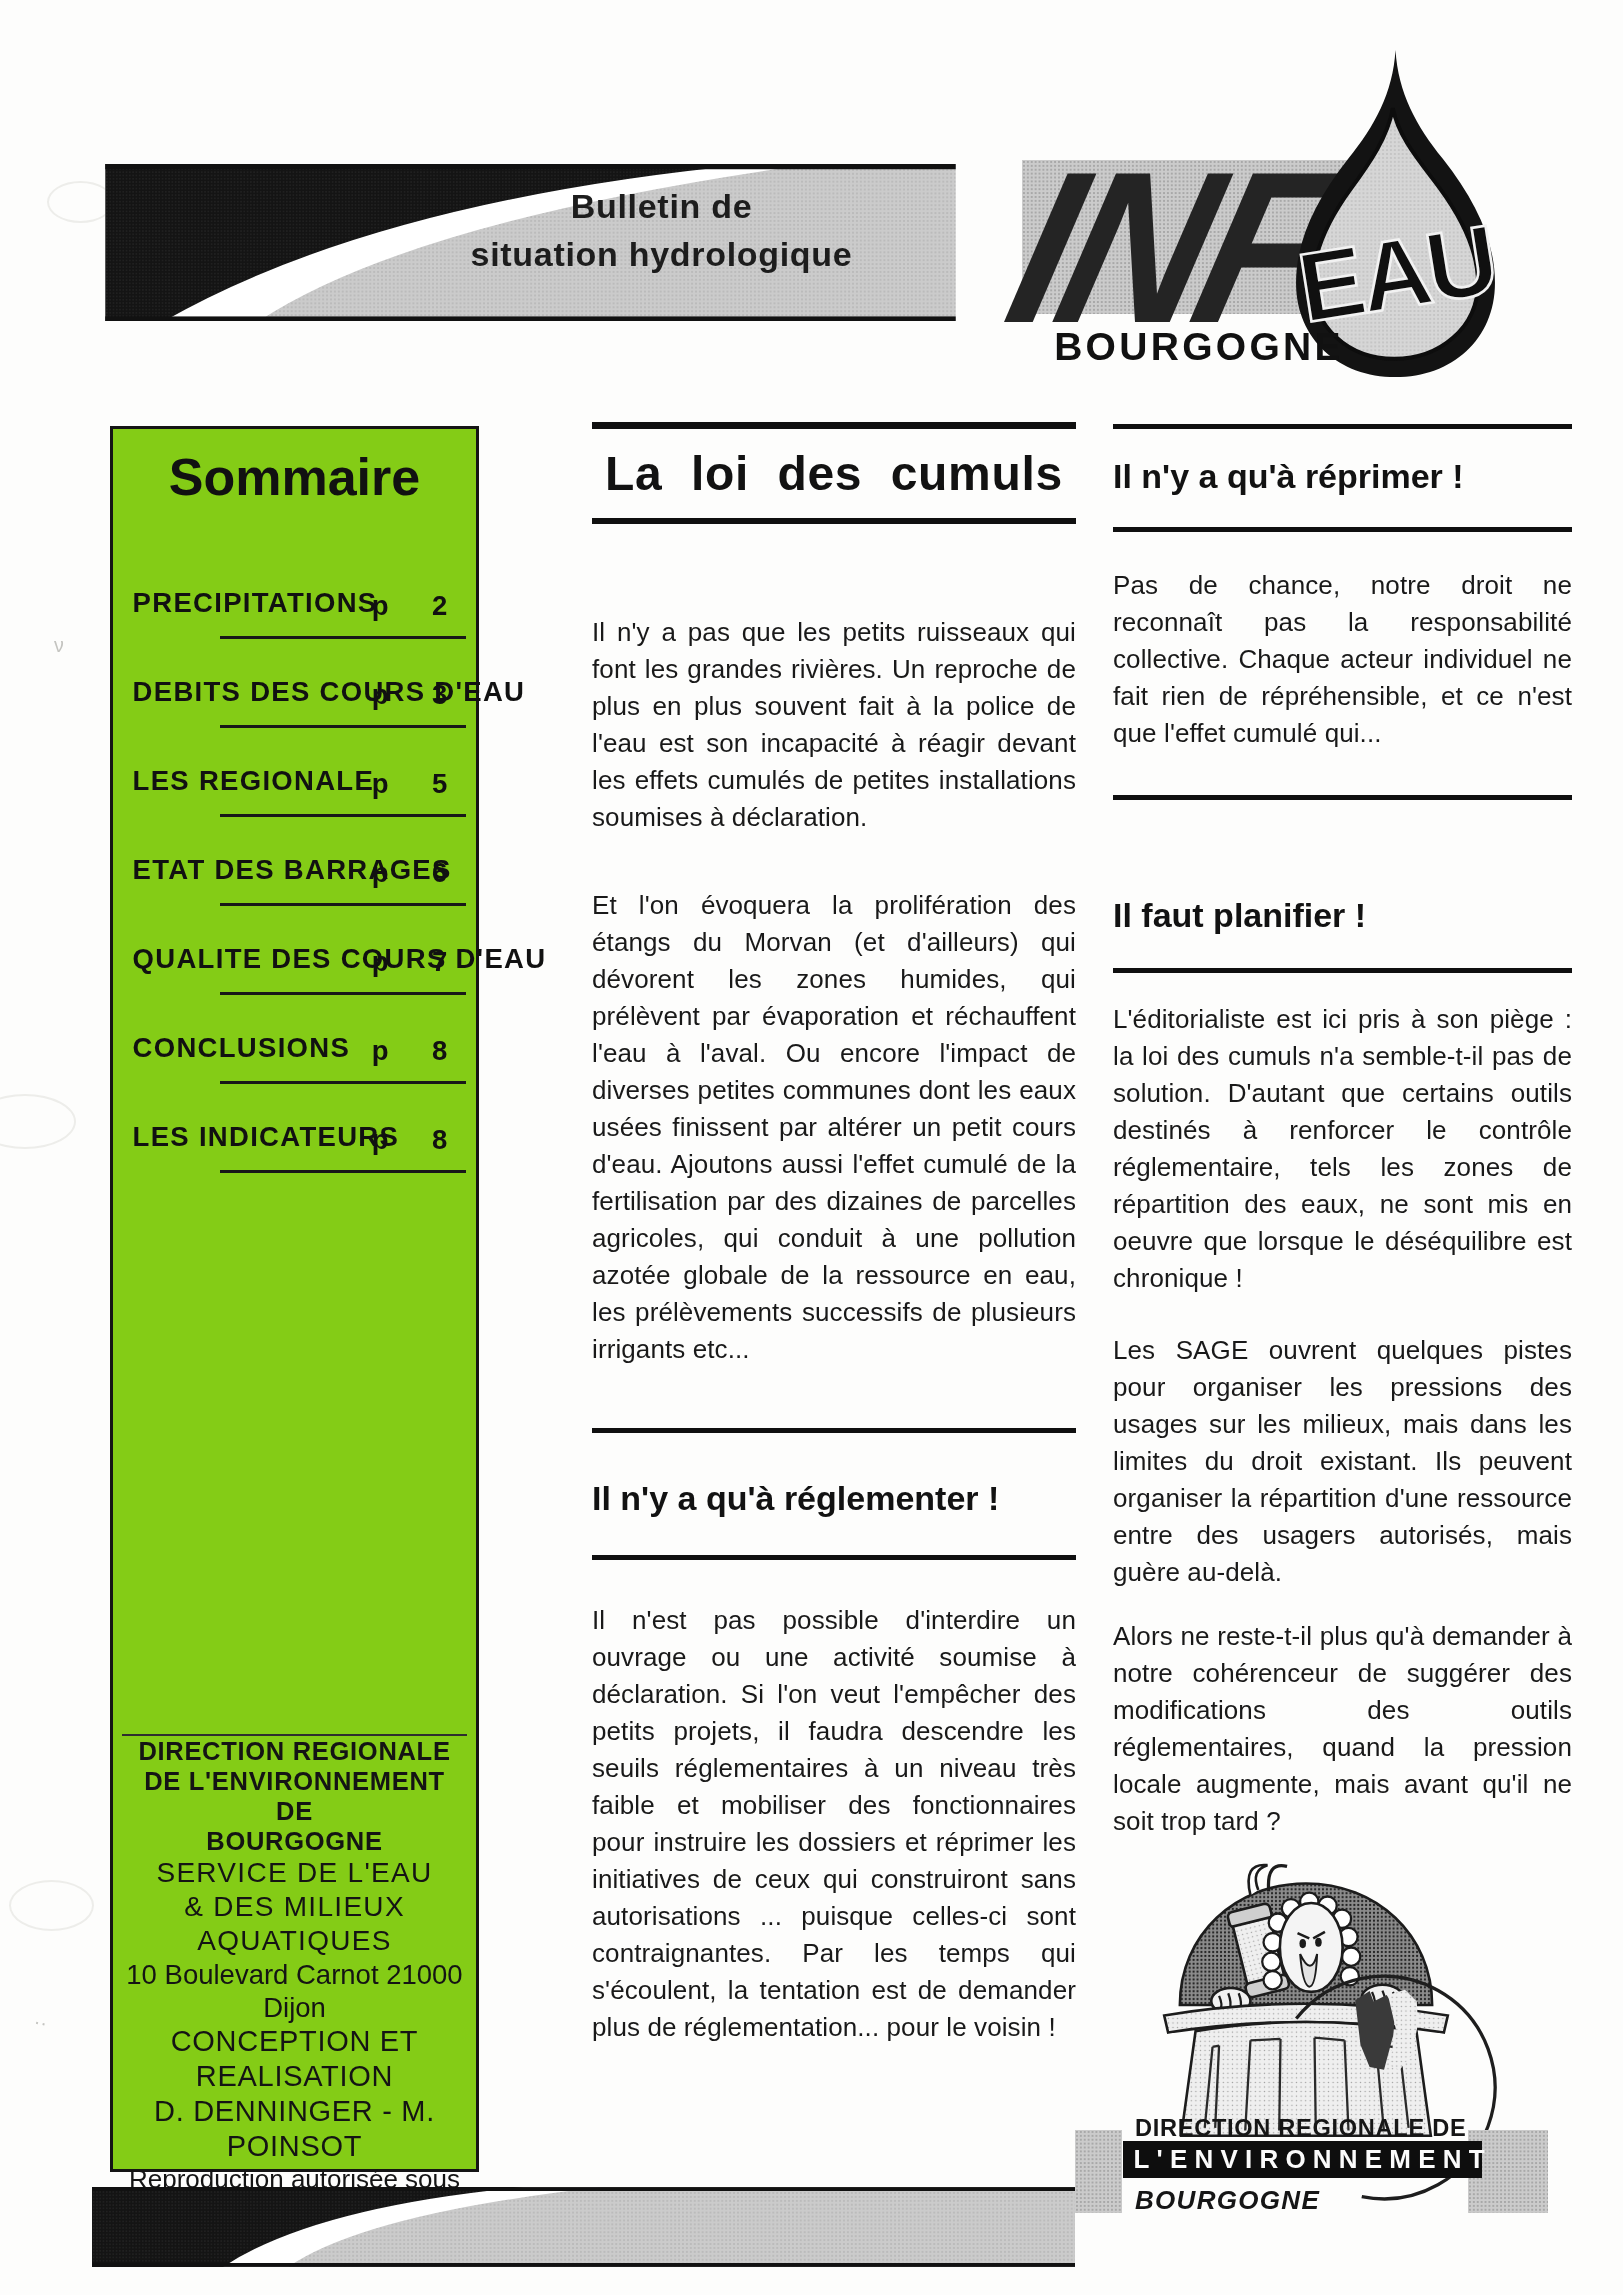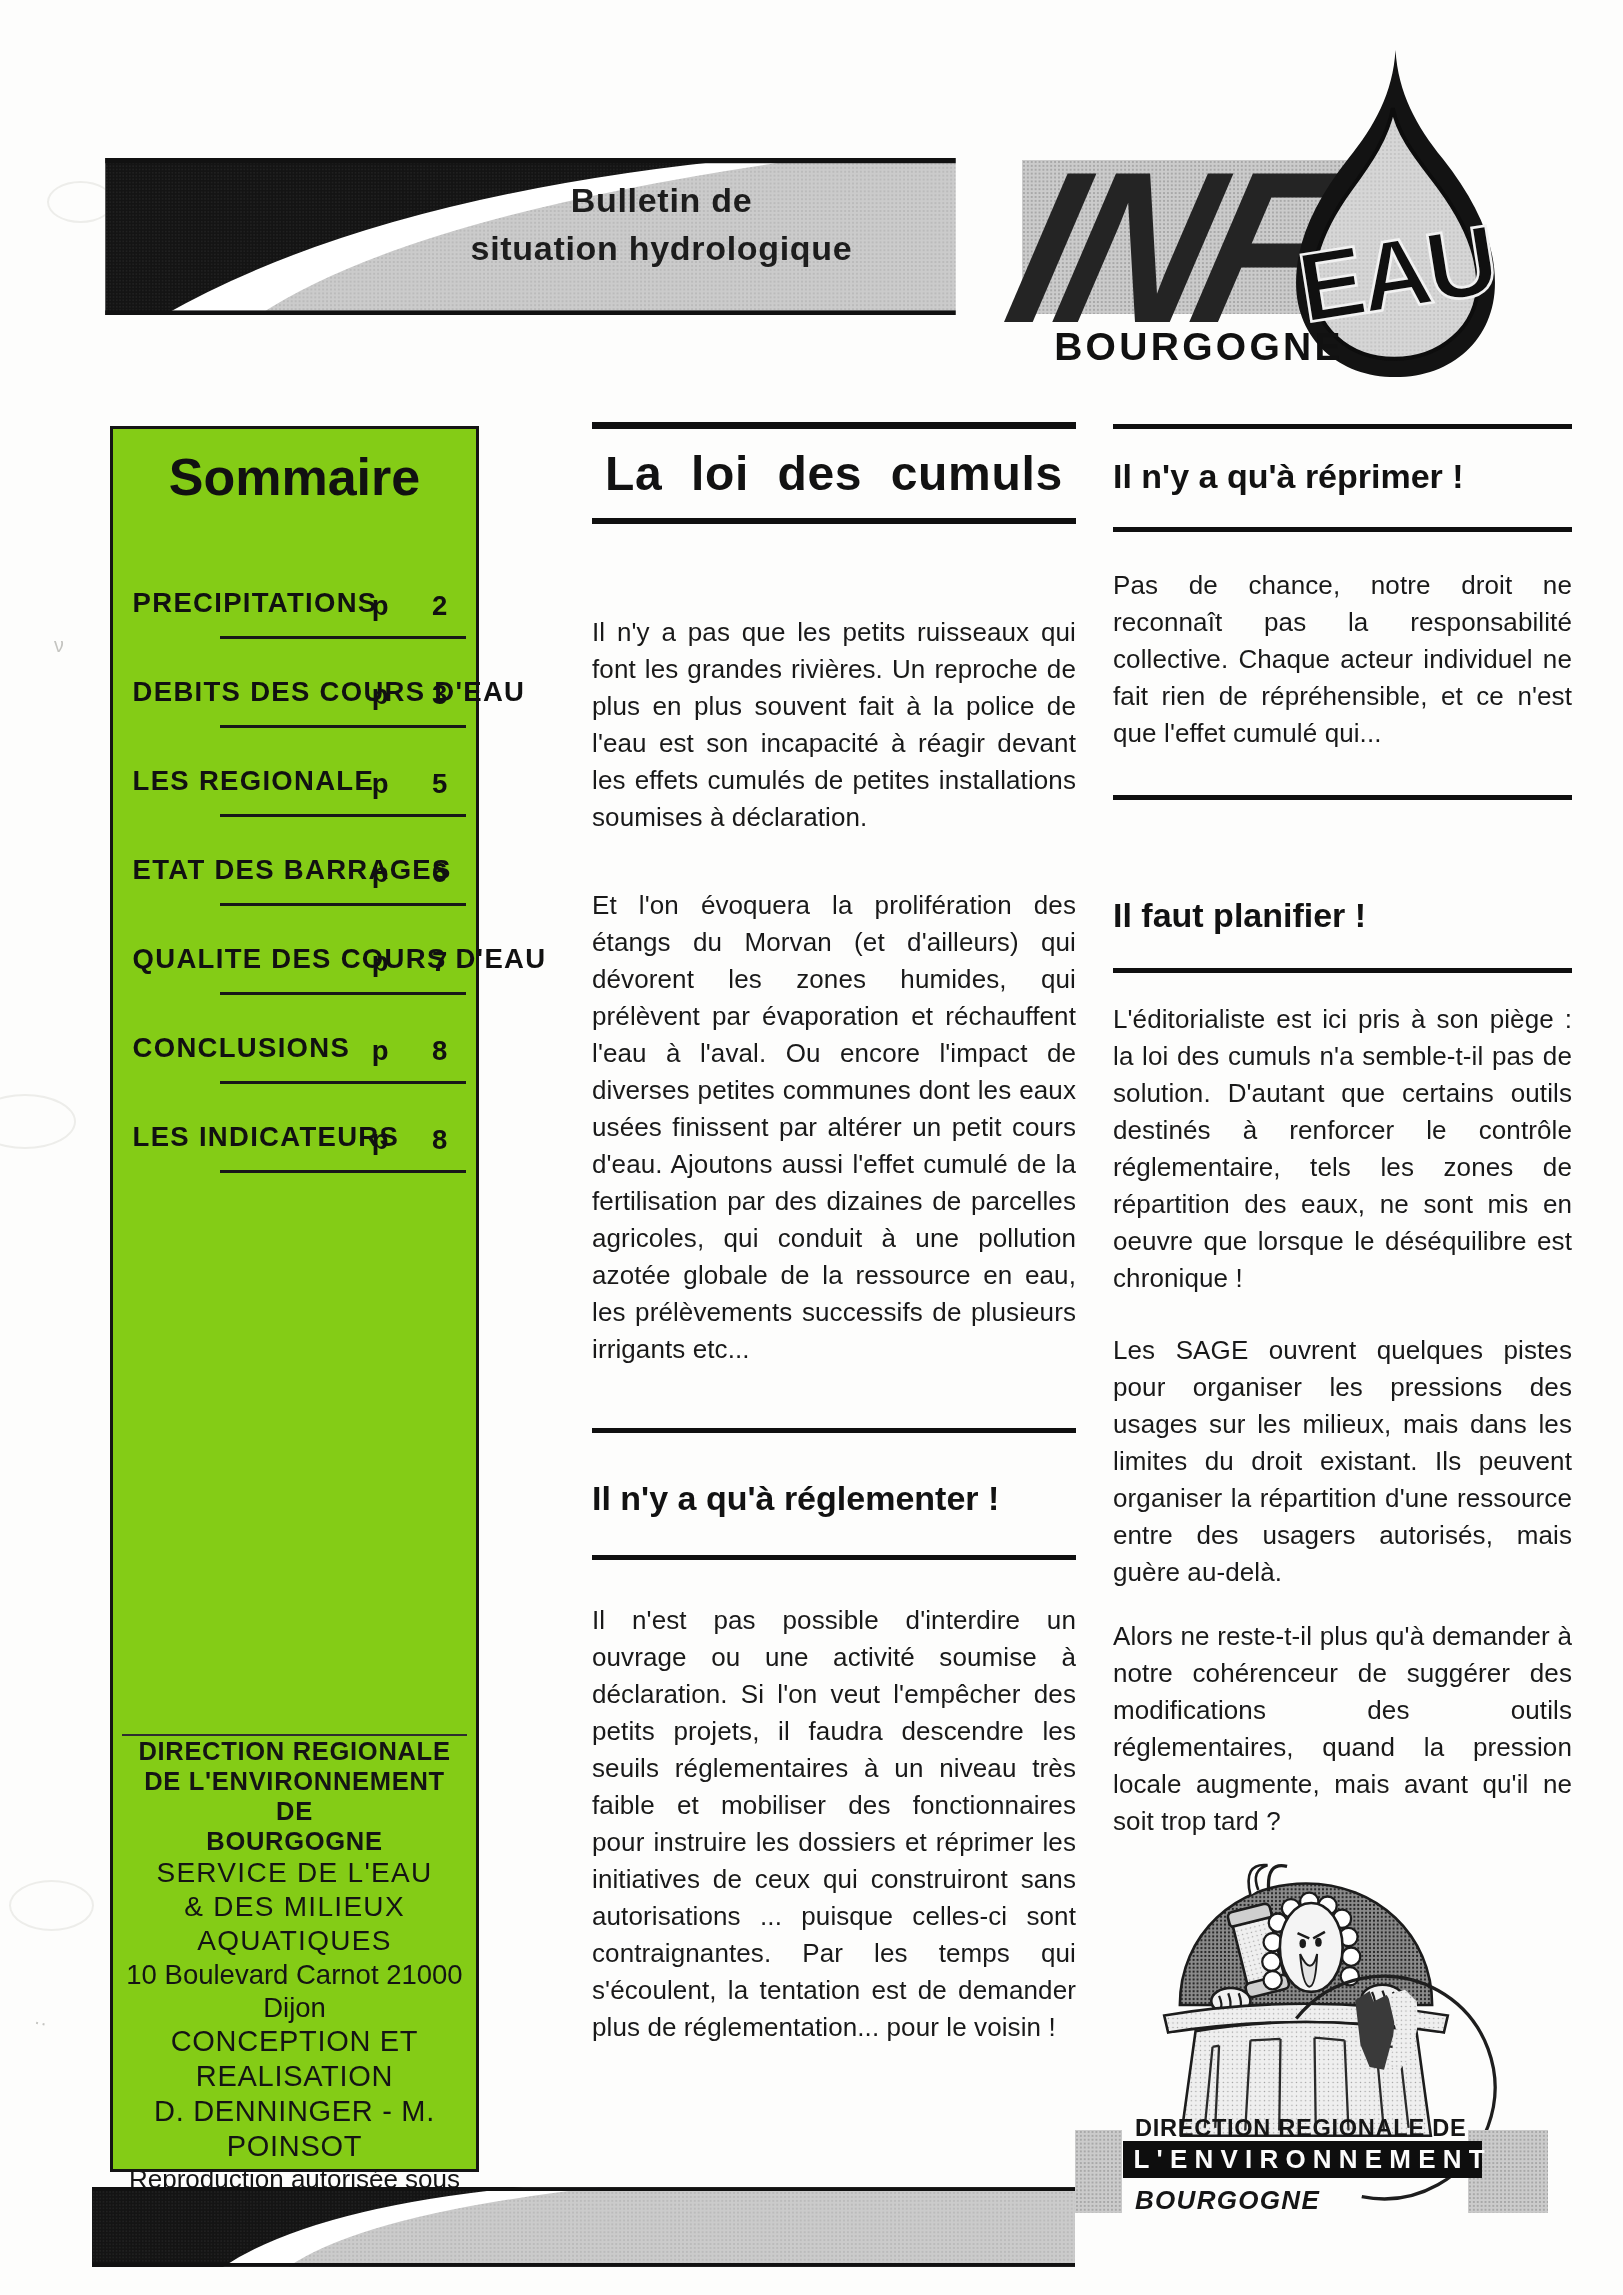--- a/index.html
+++ b/index.html
@@ -8,21 +8,21 @@
     font-family:"Liberation Sans", sans-serif;color:#161616;overflow:hidden;
   }
   .abs{position:absolute;}
   
   .ht-gray{
     background-color:#cbcbcb;
     background-image:radial-gradient(#a8a8a8 0.8px, transparent 0.9px);
     background-size:3.9px 3.9px;
   }
   
-  #banner{left:105px;top:158px;width:851px;height:127px;}
+  #banner{left:105px;top:164px;width:851px;height:127px;}
   #banner svg{display:block;}
   .banner-text{
     position:absolute;left:275px;top:18.3px;width:563px;text-align:center;
     font-weight:bold;font-size:34px;line-height:48px;color:#1d1d1d;letter-spacing:0.7px;
   }
   
   #logo-box{left:1022px;top:160px;width:329px;height:154px;}
   #logo-inf{left:995px;top:92px;width:419px;height:288px;pointer-events:none;}
   #logo-drop{left:1271px;top:46px;width:249px;height:337px;}
   #logo-region{

